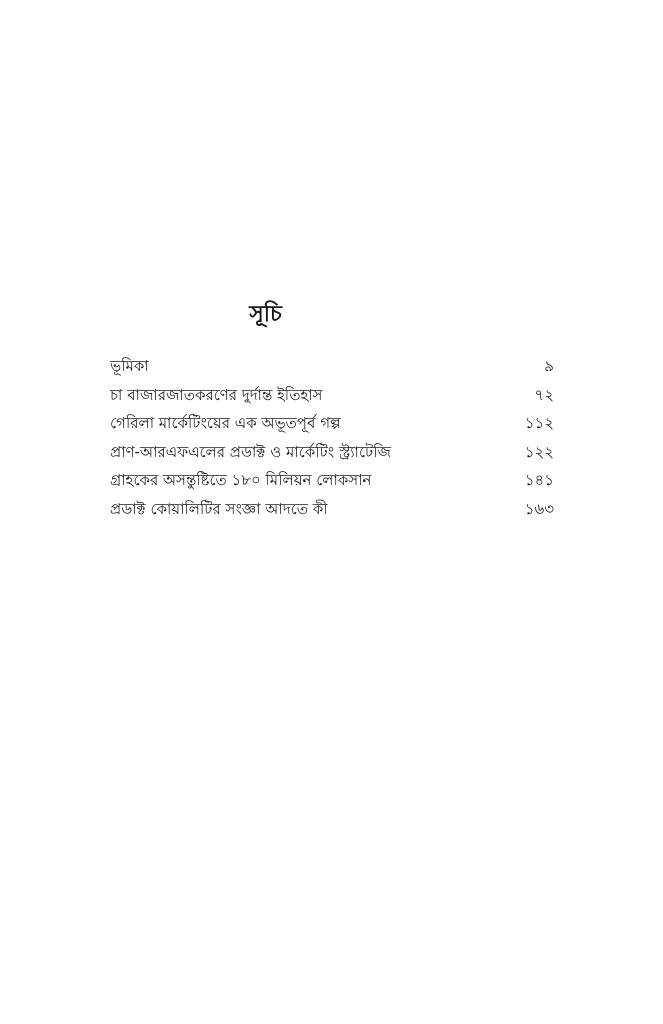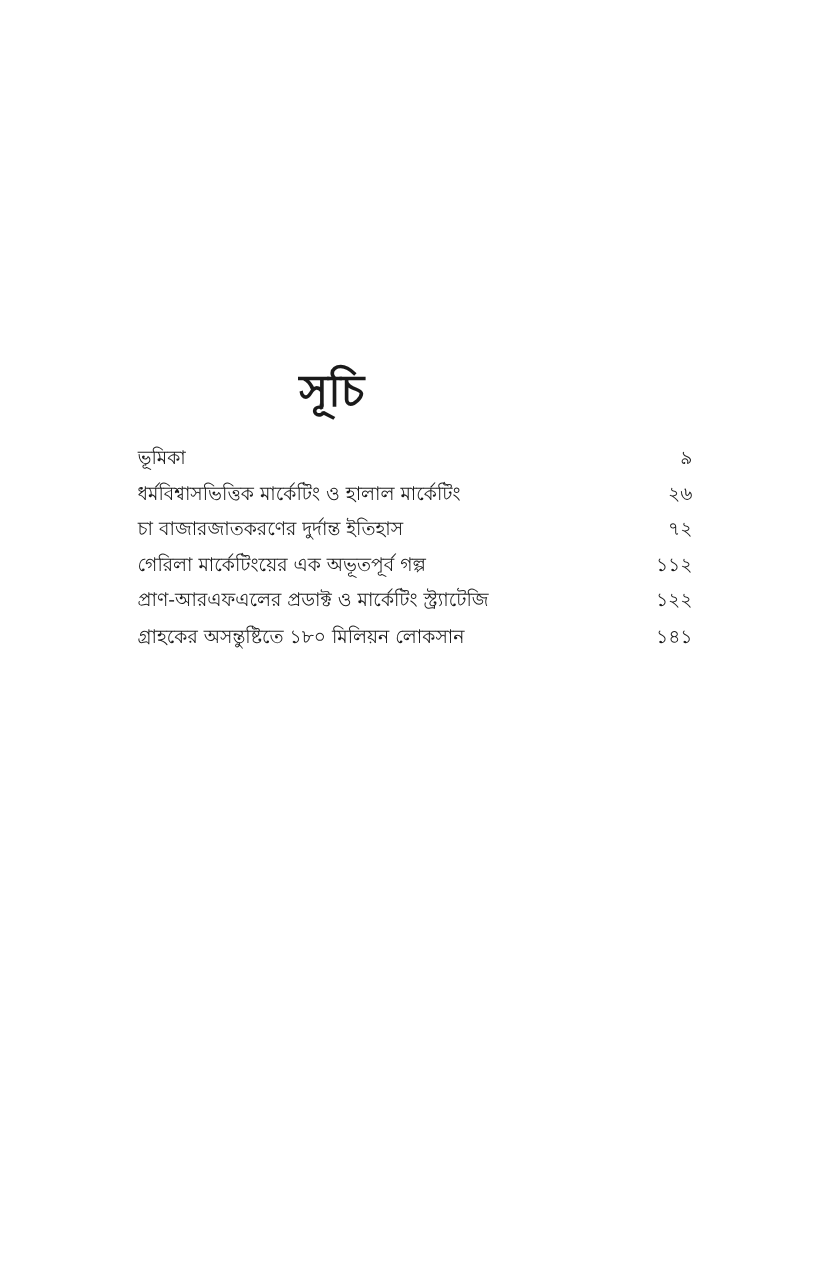--- a/index.html
+++ b/index.html
@@ -20,21 +20,21 @@
       left: 0; top: 0;
       width: 663px;
       height: 1024px;
     }
     .toc-title {
       position: absolute;
       top: 294px;
       left: 0;
       width: 531px;
       text-align: center;
-      font-size: 35px;
+      font-size: 22px;
       font-weight: bold;
       line-height: 40px;
     }
     .toc-list {
       position: absolute;
       top: 352px;
       left: 110px;
       width: 444px;
       margin: 0;
       padding: 0;
@@ -64,33 +64,33 @@
 
 <div class="page">
   <div class="toc-title">সূচি</div>
 
   <ul class="toc-list">
     <li class="toc-item">
       <span class="title">ভূমিকা</span>
       <span class="page-num">৯</span>
     </li>
     <li class="toc-item">
-      <span class="title">ধর্মবিশ্বাসভিত্তিক মার্কেটিং ও হালাল মার্কেটিং</span>
-      <span class="page-num">২৬</span>
-    </li>
-    <li class="toc-item">
       <span class="title">চা বাজারজাতকরণের দুর্দান্ত ইতিহাস</span>
       <span class="page-num">৭২</span>
     </li>
     <li class="toc-item">
       <span class="title">গেরিলা মার্কেটিংয়ের এক অভূতপূর্ব গল্প</span>
       <span class="page-num">১১২</span>
     </li>
     <li class="toc-item">
       <span class="title">প্রাণ-আরএফএলের প্রডাক্ট ও মার্কেটিং স্ট্র্যাটেজি</span>
       <span class="page-num">১২২</span>
     </li>
     <li class="toc-item">
       <span class="title">গ্রাহকের অসন্তুষ্টিতে ১৮০ মিলিয়ন লোকসান</span>
       <span class="page-num">১৪১</span>
     </li>
+    <li class="toc-item">
+      <span class="title">প্রডাক্ট কোয়ালিটির সংজ্ঞা আদতে কী</span>
+      <span class="page-num">১৬৩</span>
+    </li>
   </ul>
 </div>
 
 </body></html>

